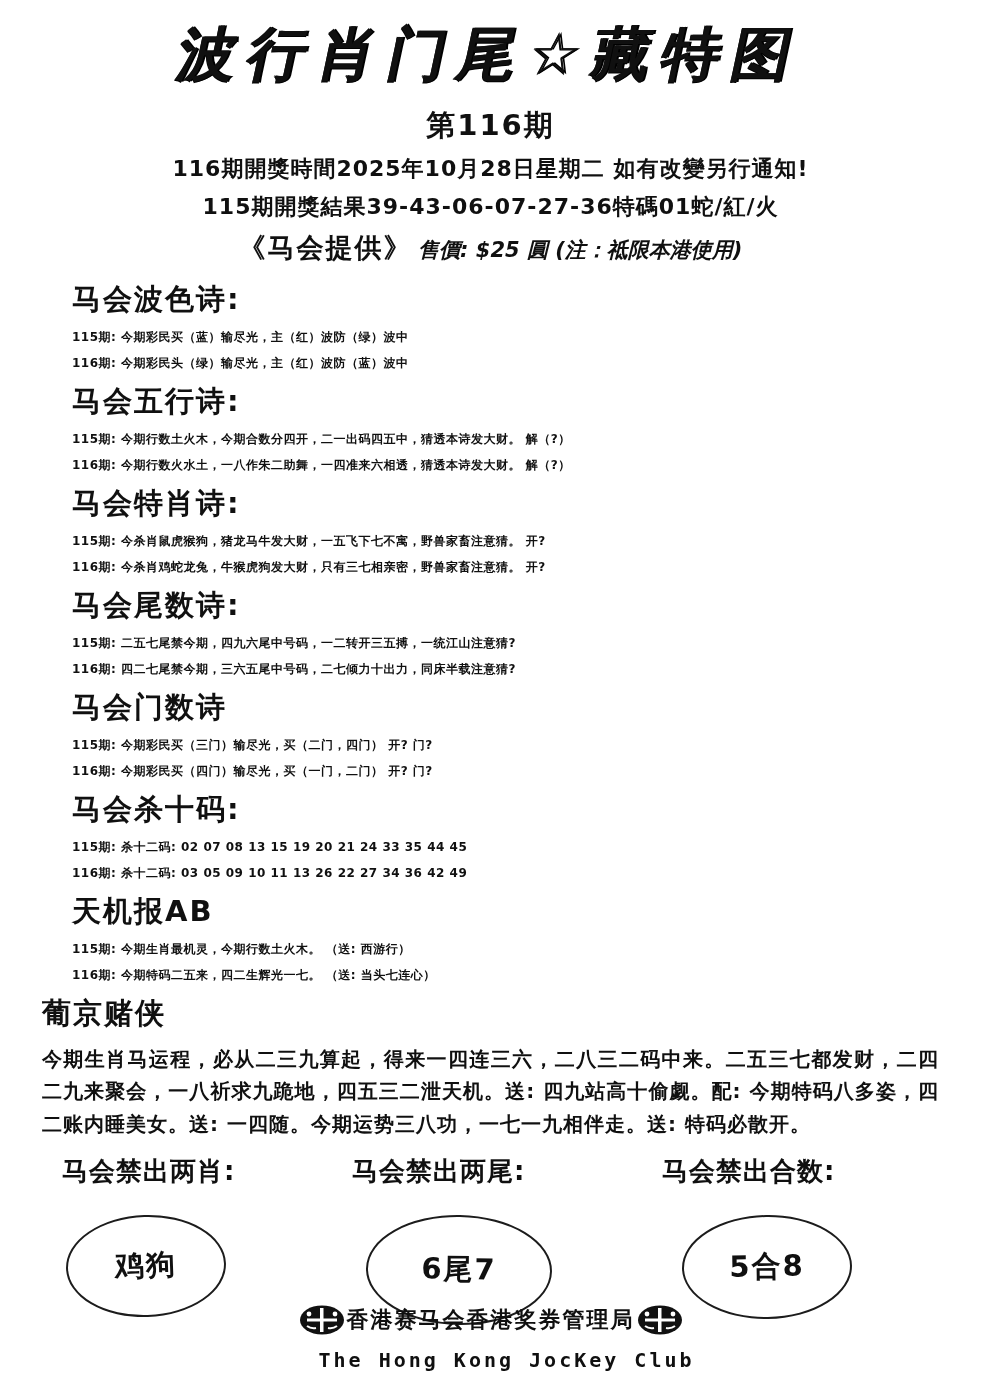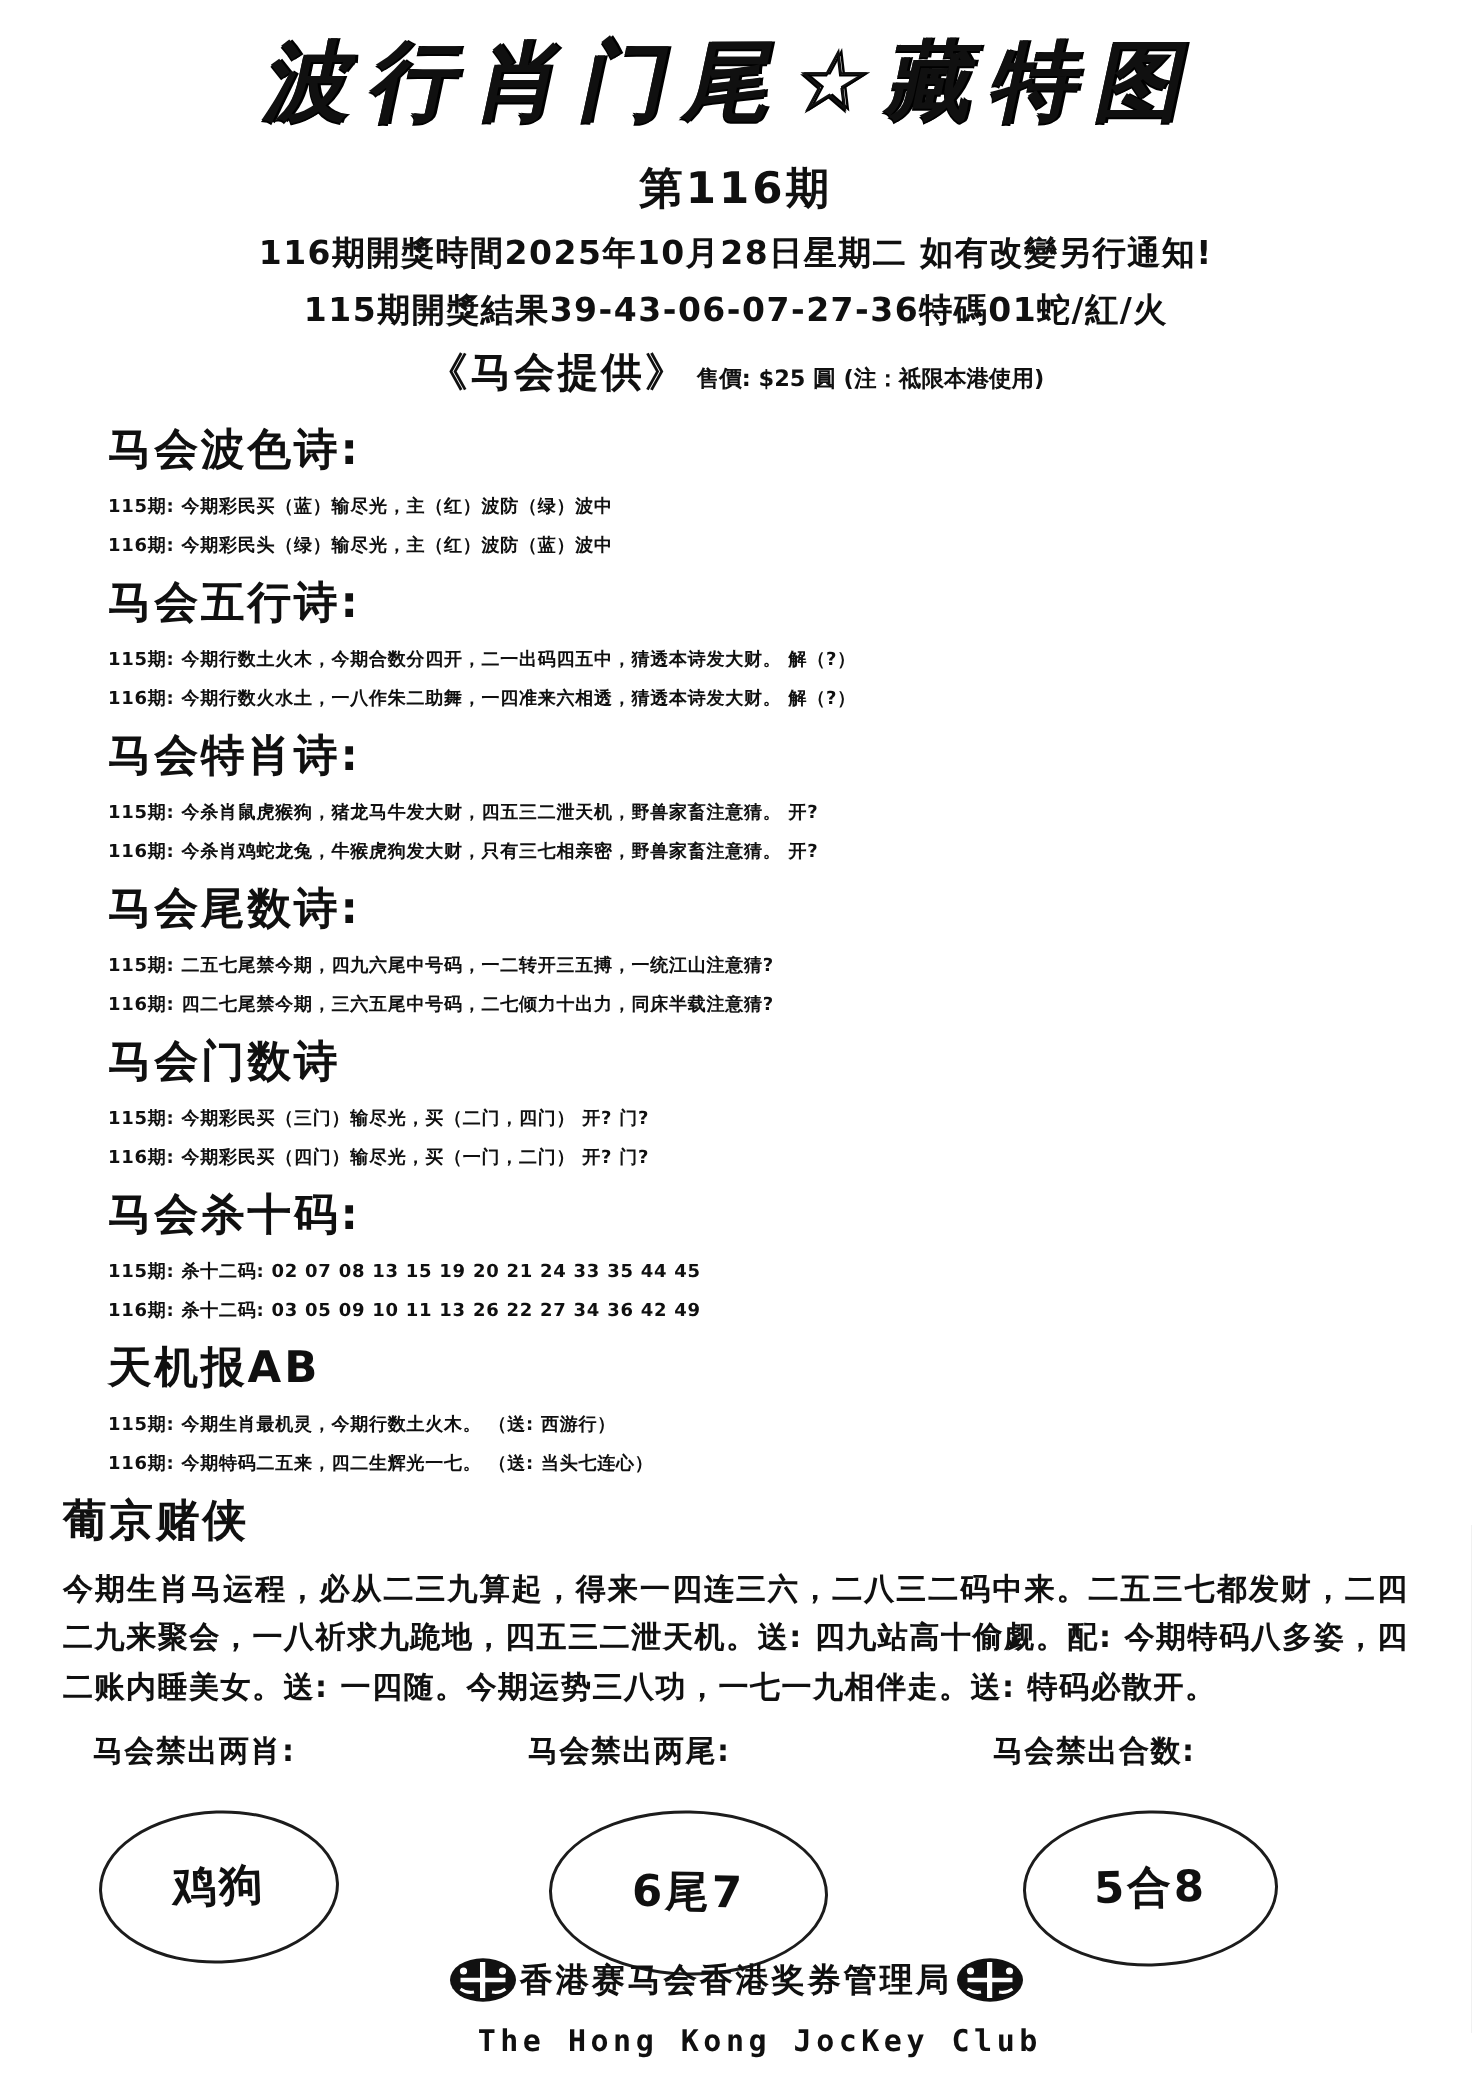--- a/index.html
+++ b/index.html
@@ -14,38 +14,38 @@
     margin-top:16px; text-align:center;
     font-size:58px; font-weight:900; letter-spacing:12px;
     transform:skewX(-12deg);
     text-shadow:2px 0 0 #000, 0 1px 0 #000;
     white-space:nowrap;
   }
   .issue   { text-align:center; font-size:29px; margin-top:12px; letter-spacing:2px; }
   .meta    { text-align:center; font-size:22px; margin-top:8px; letter-spacing:1px; }
   .provider-row { text-align:center; margin-top:8px; }
   .provider     { font-size:27px; letter-spacing:2px; }
-  .price-note   { font-size:15px; margin-left:0; }
+  .price-note   { font-size:21px; margin-left:0;font-style:italic; }
   
   .sections { margin-top:14px; }
   .section  { margin:0 20px 10px 72px; }
   .sec-h    { font-size:29px; margin-bottom:9px; letter-spacing:2px; }
   .sec-line { font-size:12px; margin-bottom:9px; letter-spacing:0.5px; white-space:nowrap; }
   .section.para-sec { margin-left:42px; margin-right:42px; }
   .para {
     font-size:20px; line-height:1.62; letter-spacing:1px;
     text-align:justify; margin-top:2px;
   }
   
   .forbid-area { position:relative; height:182px; margin-top:14px; }
   .forbid-col  { position:absolute; top:0; width:280px; }
   .fc-0 { left:62px;  }
   .fc-1 { left:352px; }
   .fc-2 { left:662px; }
-  .forbid-label { font-size:20px; letter-spacing:1px; }
+  .forbid-label { font-size:26px; letter-spacing:1px; }
   .oval {
     margin-top:26px; margin-left:4px;
     border:2.5px solid #1c1c1c; border-radius:50%;
     display:flex; align-items:center; justify-content:center;
     font-size:29px; letter-spacing:2px; background:#fff;
   }
   .ov-0 { width:156px; height:98px;  transform:rotate(-2deg); }
   .ov-1 { width:182px; height:106px; transform:rotate(1deg); margin-left:14px; }
   .ov-2 { width:166px; height:100px; transform:rotate(-1deg); margin-left:20px; }
   
@@ -81,21 +81,21 @@
     </div>
 
     <div class="section">
       <div class="sec-h">马会五行诗:</div>
       <div class="sec-line">115期: 今期行数土火木，今期合数分四开，二一出码四五中，猜透本诗发大财。 解（?）</div>
       <div class="sec-line">116期: 今期行数火水土，一八作朱二助舞，一四准来六相透，猜透本诗发大财。 解（?）</div>
     </div>
 
     <div class="section">
       <div class="sec-h">马会特肖诗:</div>
-      <div class="sec-line">115期: 今杀肖鼠虎猴狗，猪龙马牛发大财，四五三二泄天机，野兽家畜注意猜。 开?</div>
+      <div class="sec-line">115期: 今杀肖鼠虎猴狗，猪龙马牛发大财，一五飞下七不寓，野兽家畜注意猜。 开?</div>
       <div class="sec-line">116期: 今杀肖鸡蛇龙兔，牛猴虎狗发大财，只有三七相亲密，野兽家畜注意猜。 开?</div>
     </div>
 
     <div class="section">
       <div class="sec-h">马会尾数诗:</div>
       <div class="sec-line">115期: 二五七尾禁今期，四九六尾中号码，一二转开三五搏，一统江山注意猜?</div>
       <div class="sec-line">116期: 四二七尾禁今期，三六五尾中号码，二七倾力十出力，同床半载注意猜?</div>
     </div>
 
     <div class="section">

